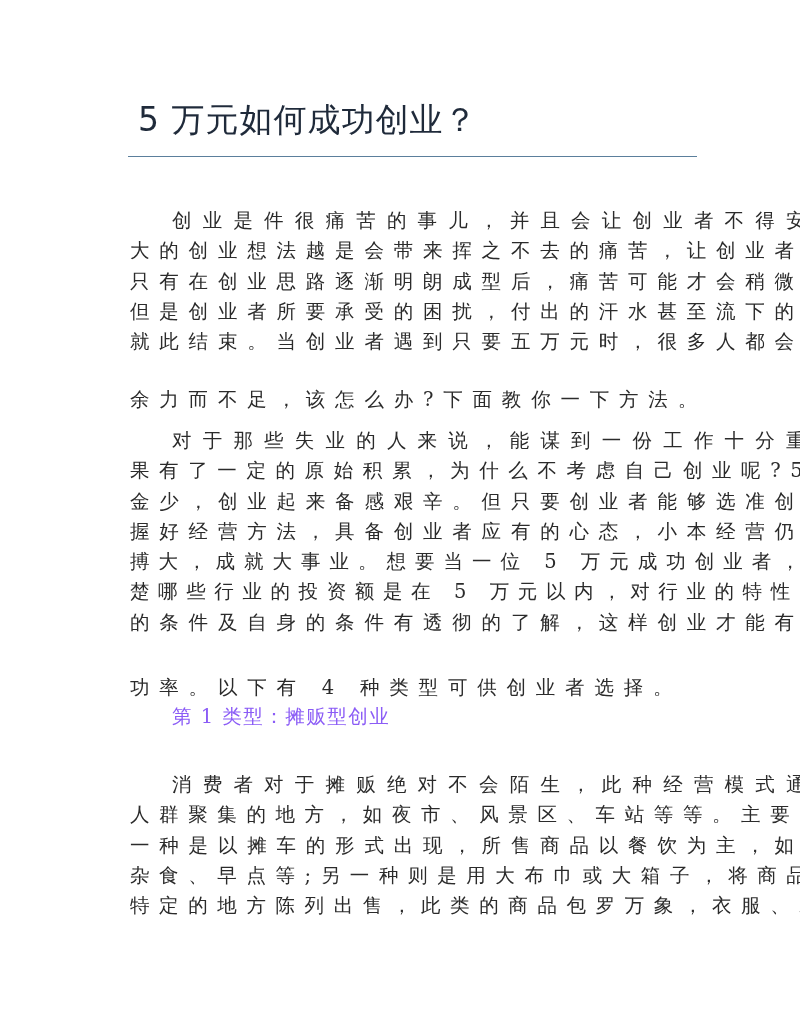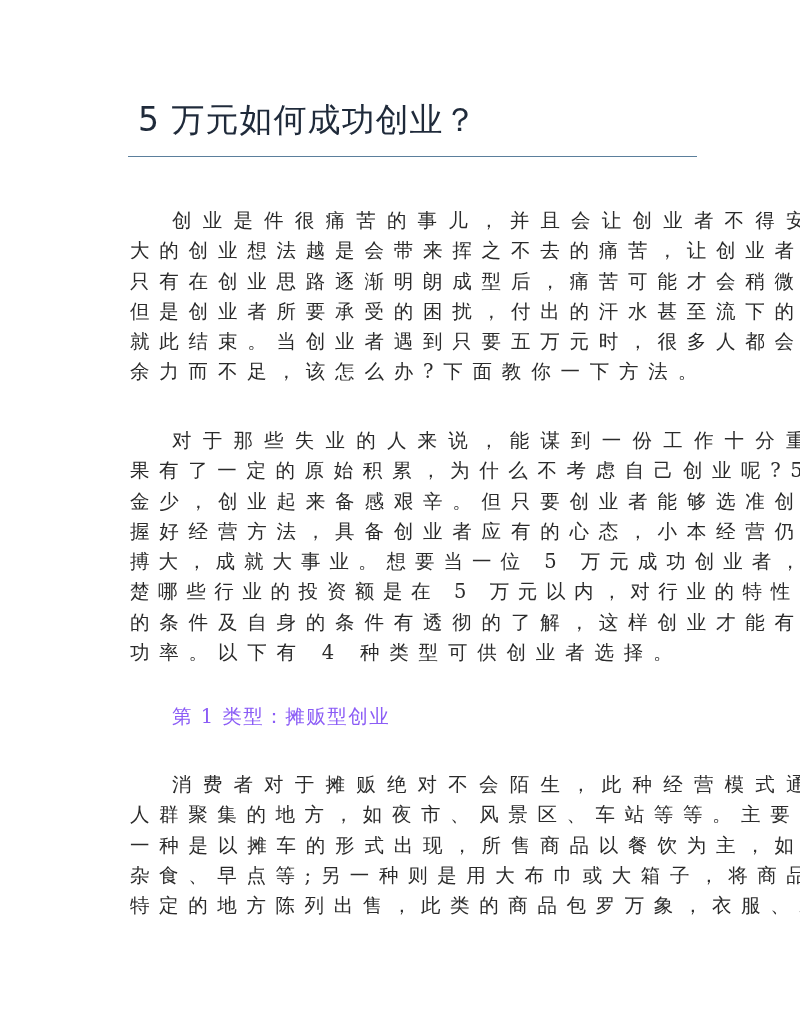--- a/index.html
+++ b/index.html
@@ -74,32 +74,32 @@
 
   <div class="title">5 万元如何成功创业？</div>
   <div class="divider"></div>
 
   <div class="para" style="top:206px; letter-spacing:11.2px;">
     <span class="line" style="padding-left:42px;">创业是件很痛苦的事儿，并且会让创业者不得安宁。越是伟</span>
     <span class="line" style="letter-spacing:9.8px;">大的创业想法越是会带来挥之不去的痛苦，让创业者彻夜难眠。</span>
     <span class="line" style="letter-spacing:9.8px;">只有在创业思路逐渐明朗成型后，痛苦可能才会稍微减轻一点。</span>
     <span class="line" style="letter-spacing:9.8px;">但是创业者所要承受的困扰，付出的汗水甚至流下的泪水却不会</span>
     <span class="line" style="letter-spacing:9.8px;">就此结束。当创业者遇到只要五万元时，很多人都会感叹：心有</span>
-    <span class="line" style="letter-spacing:9.8px;">余力而不足，该怎么办?下面教你一下方法。</span>
+    <span class="line" style="letter-spacing:9.8px;margin-top:28px;">余力而不足，该怎么办?下面教你一下方法。</span>
   </div>
 
   <div class="para" style="top:426px;">
     <span class="line" style="padding-left:42px; letter-spacing:11.2px;">对于那些失业的人来说，能谋到一份工作十分重要。但是如</span>
     <span class="line" style="letter-spacing:9.6px;">果有了一定的原始积累，为什么不考虑自己创业呢?5 万元创业资</span>
     <span class="line" style="letter-spacing:9.8px;">金少，创业起来备感艰辛。但只要创业者能够选准创业项目，把</span>
     <span class="line" style="letter-spacing:9.8px;">握好经营方法，具备创业者应有的心态，小本经营仍旧可以以小</span>
     <span class="line" style="letter-spacing:9.0px;">搏大，成就大事业。想要当一位 5 万元成功创业者，首先要搞清</span>
     <span class="line" style="letter-spacing:8.6px;">楚哪些行业的投资额是在 5 万元以内，对行业的特性、需要具备</span>
     <span class="line" style="letter-spacing:9.8px;">的条件及自身的条件有透彻的了解，这样创业才能有比较高的成</span>
-    <span class="line" style="letter-spacing:9.8px;">功率。以下有 4 种类型可供创业者选择。</span>
+    <span class="line" style="letter-spacing:9.8px;margin-top:35px;">功率。以下有 4 种类型可供创业者选择。</span>
   </div>
 
   <div class="heading">第 1 类型：摊贩型创业</div>
 
   <div class="para" style="top:770px;">
     <span class="line" style="padding-left:42px; letter-spacing:11.2px;">消费者对于摊贩绝对不会陌生，此种经营模式通常会出没在</span>
     <span class="line" style="letter-spacing:9.6px;">人群聚集的地方，如夜市、风景区、车站等等。主要类型有两种，</span>
     <span class="line" style="letter-spacing:9.8px;">一种是以摊车的形式出现，所售商品以餐饮为主，如烧鸡、熟肉</span>
     <span class="line" style="letter-spacing:9.6px;">杂食、早点等;另一种则是用大布巾或大箱子，将商品摆在地上或</span>
     <span class="line" style="letter-spacing:9.6px;">特定的地方陈列出售，此类的商品包罗万象，衣服、发饰、眼镜、</span>

